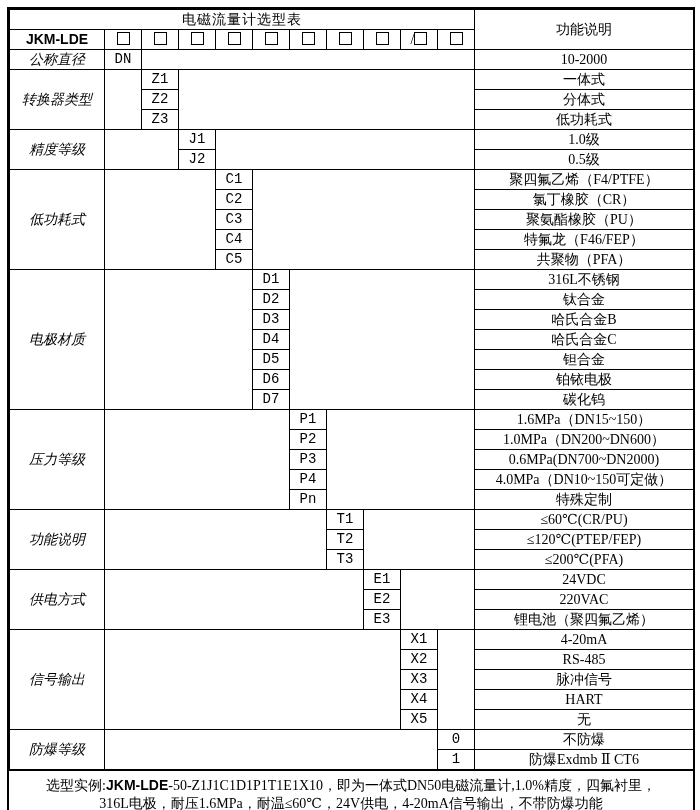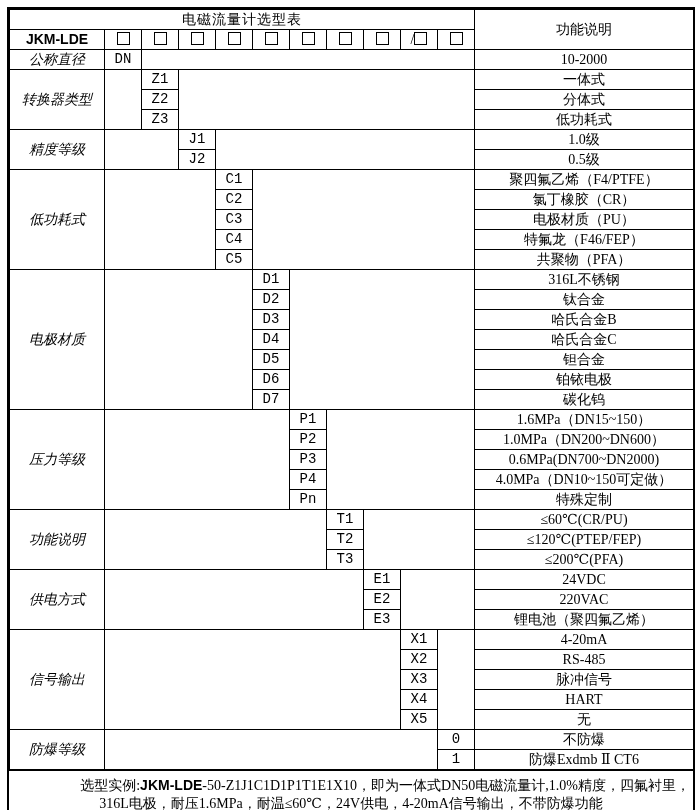--- a/index.html
+++ b/index.html
@@ -57,21 +57,21 @@
     border: 1.5px solid #000;
     vertical-align: -1px;
     background: #fff;
   }
   .footer {
     border-top: 1px solid #000;
     padding: 5px 3px 4px 3px;
     font-size: 14px;
     line-height: 18px;
   }
-  .ex-line1 { text-align: right; }
+  .ex-line1 { text-align: center; }
   .ex-line1 .model-b {
     font-family: "Liberation Sans", "DejaVu Sans", sans-serif;
     font-weight: bold;
   }
   .ex-line2 { text-align: center; }
 </style>
 </head>
 <body>
 
 <div class="sheet">
@@ -146,21 +146,21 @@
           <td class="code">C1</td>
           <td colspan="6" rowspan="5"></td>
           <td class="desc">聚四氟乙烯（F4/PTFE）</td>
         </tr>
         <tr>
           <td class="code">C2</td>
           <td class="desc">氯丁橡胶（CR）</td>
         </tr>
         <tr>
           <td class="code">C3</td>
-          <td class="desc">电极材质（PU）</td>
+          <td class="desc">聚氨酯橡胶（PU）</td>
         </tr>
         <tr>
           <td class="code">C4</td>
           <td class="desc">特氟龙（F46/FEP）</td>
         </tr>
         <tr>
           <td class="code">C5</td>
           <td class="desc">共聚物（PFA）</td>
         </tr>
         <tr>

